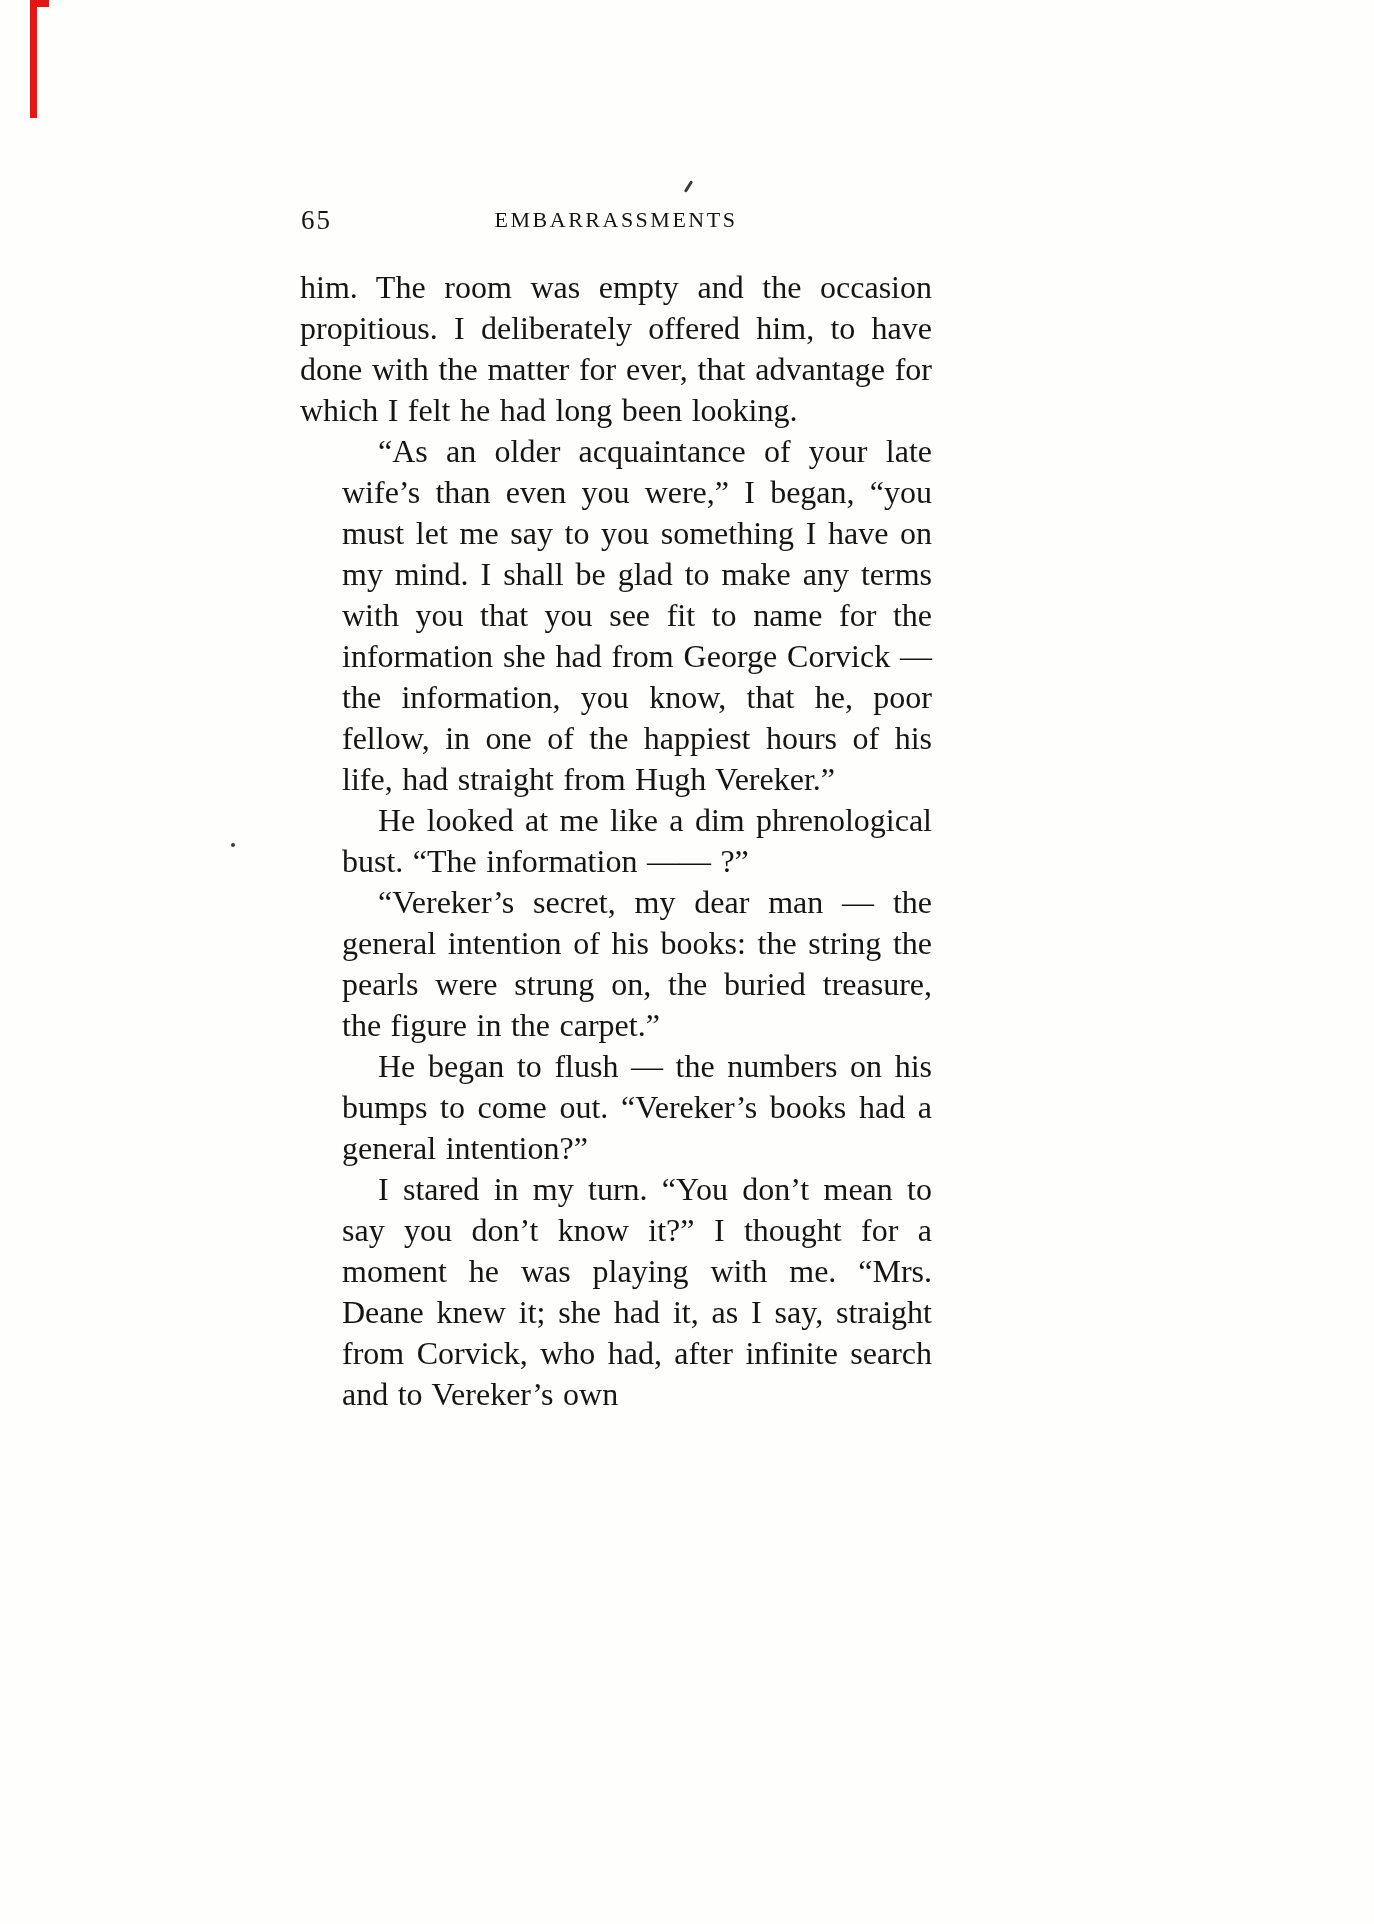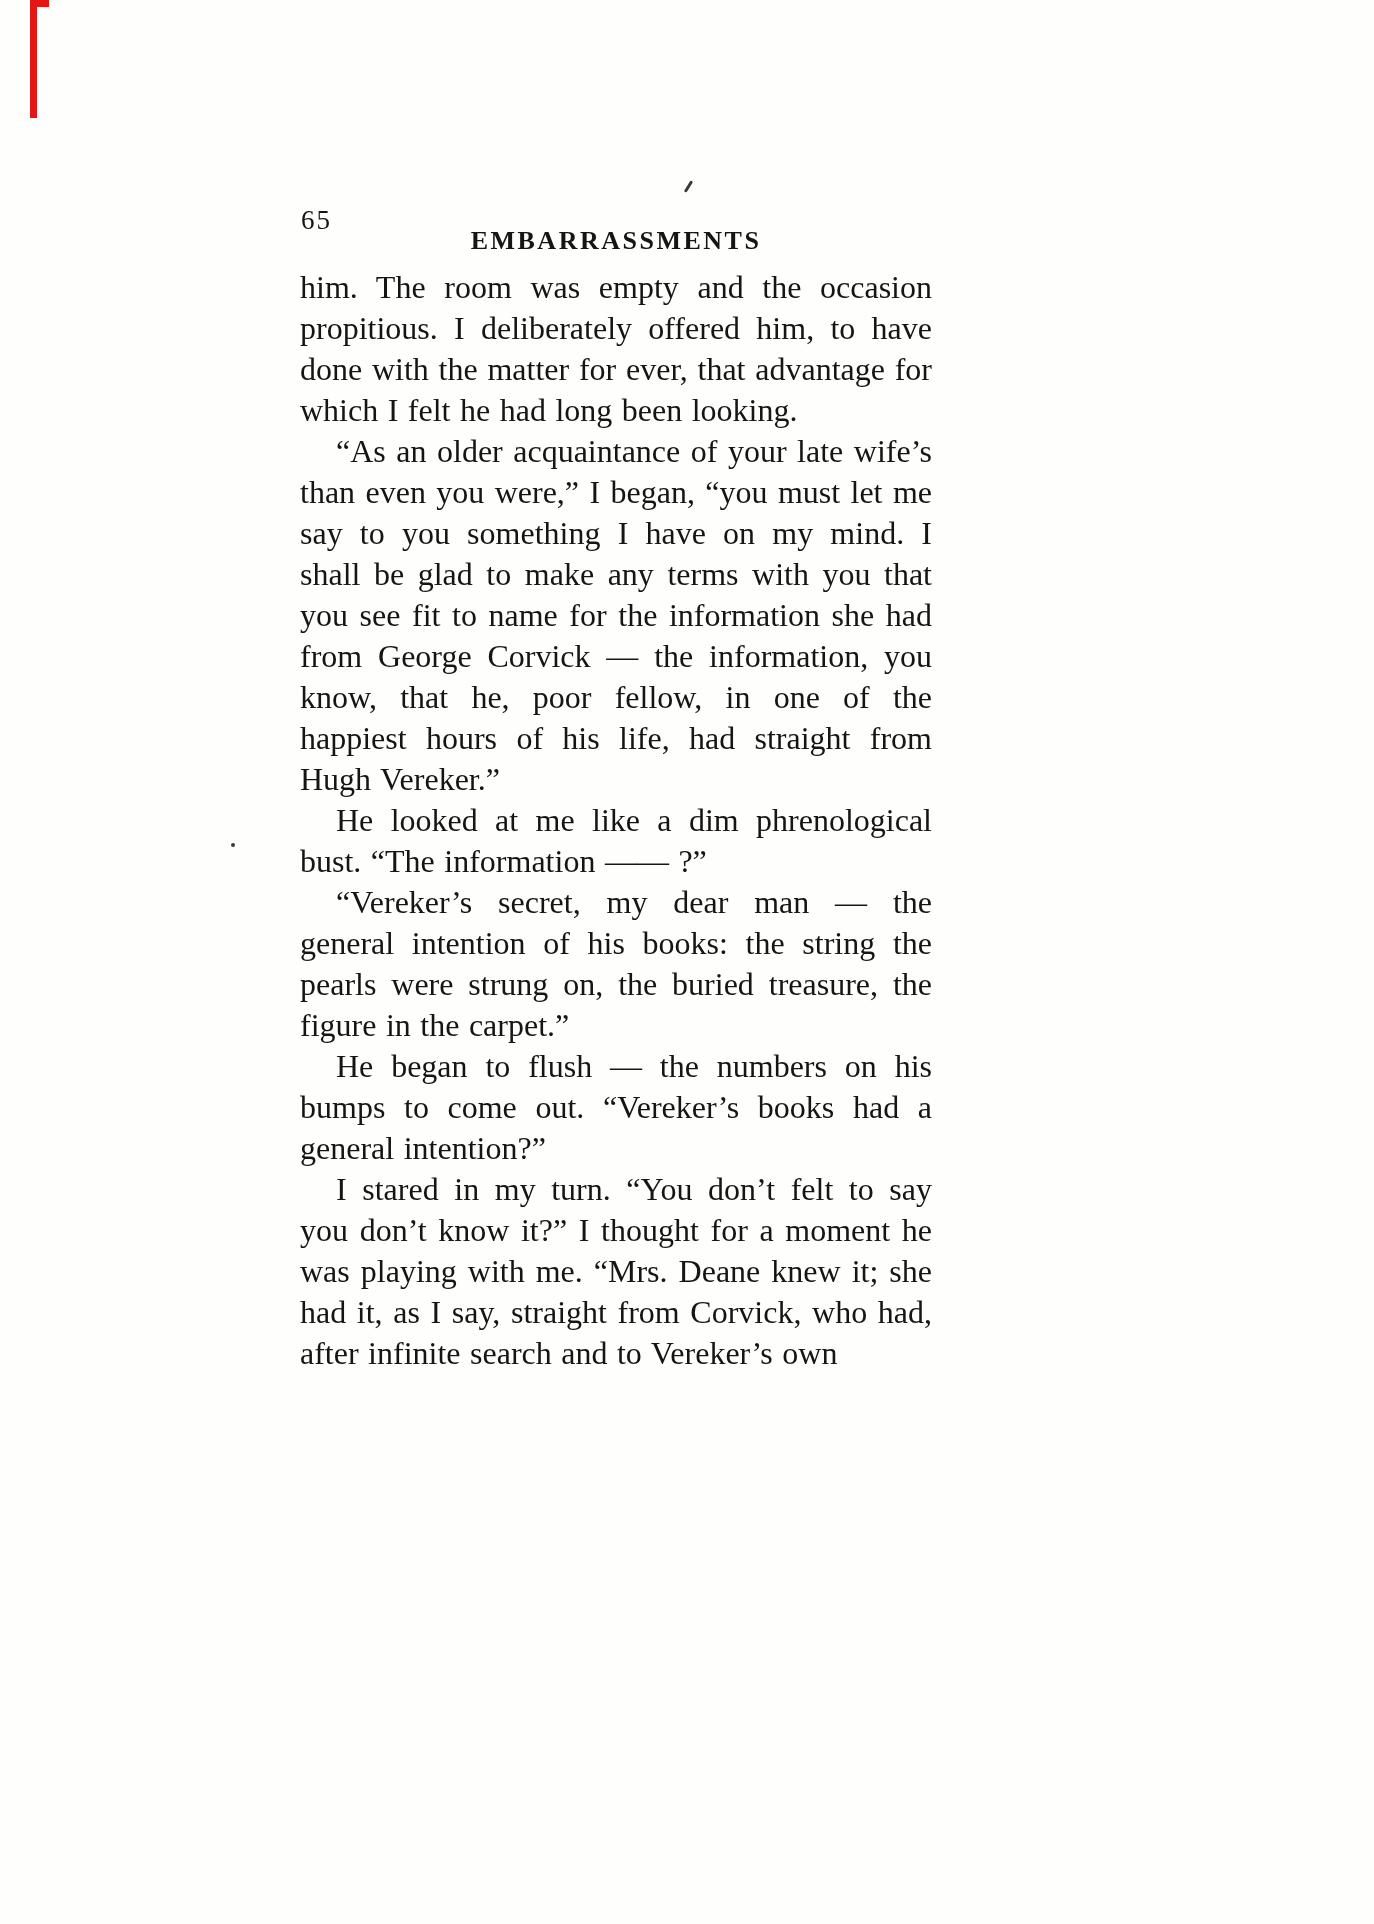--- a/index.html
+++ b/index.html
@@ -70,35 +70,36 @@
     position: absolute;
     left: 1px;
     top: 2px;
     font-size: 27px;
     letter-spacing: 2px;
   }
   .running-title {
     position: absolute;
     left: 50%;
     transform: translateX(-50%);
-    top: 23px;
-    font-size: 26px;
-    font-weight: bold;
+    top: 4px;
+    font-size: 22px;
+    font-weight: normal;
     letter-spacing: 2.5px;
     white-space: nowrap;
   }
   .para {
     margin: 0;
     font-size: 32px;
     line-height: 41px;
     text-align: justify;
     word-spacing: 1.5px;
   }
   .para.indent {
     text-indent: 36px;
+    margin-left: 42px;
   }
 </style>
 </head>
 <body>
 
 <div class="page">
 
   <div class="scan-mark scan-mark-left"></div>
   <div class="scan-mark scan-mark-top"></div>
 
@@ -110,17 +111,17 @@
     <div class="page-header">
       <span class="page-number">65</span>
       <span class="running-title">EMBARRASSMENTS</span>
     </div>
 
     <p class="para">him.  The room was empty and the occasion propitious.  I deliberately offered him, to have done with the matter for ever, that advantage for which I felt he had long been looking.</p>
     <p class="para indent">“As an older acquaintance of your late wife’s than even you were,” I began, “you must let me say to you something I have on my mind.  I shall be glad to make any terms with you that you see fit to name for the information she had from George Corvick — the information, you know, that he, poor fellow, in one of the happiest hours of his life, had straight from Hugh Vereker.”</p>
     <p class="para indent">He looked at me like a dim phrenological bust. “The information —— ?”</p>
     <p class="para indent">“Vereker’s secret, my dear man — the general intention of his books: the string the pearls were strung on, the buried treasure, the figure in the carpet.”</p>
     <p class="para indent">He began to flush — the numbers on his bumps to come out.  “Vereker’s books had a general intention?”</p>
-    <p class="para indent">I stared in my turn.  “You don’t felt to say you don’t know it?”  I thought for a moment he was playing with me.  “Mrs. Deane knew it; she had it, as I say, straight from Corvick, who had, after infinite search and to Vereker’s own</p>
+    <p class="para indent">I stared in my turn.  “You don’t mean to say you don’t know it?”  I thought for a moment he was playing with me.  “Mrs. Deane knew it; she had it, as I say, straight from Corvick, who had, after infinite search and to Vereker’s own</p>
 
   </div>
 
 </div>
 
 </body></html>

